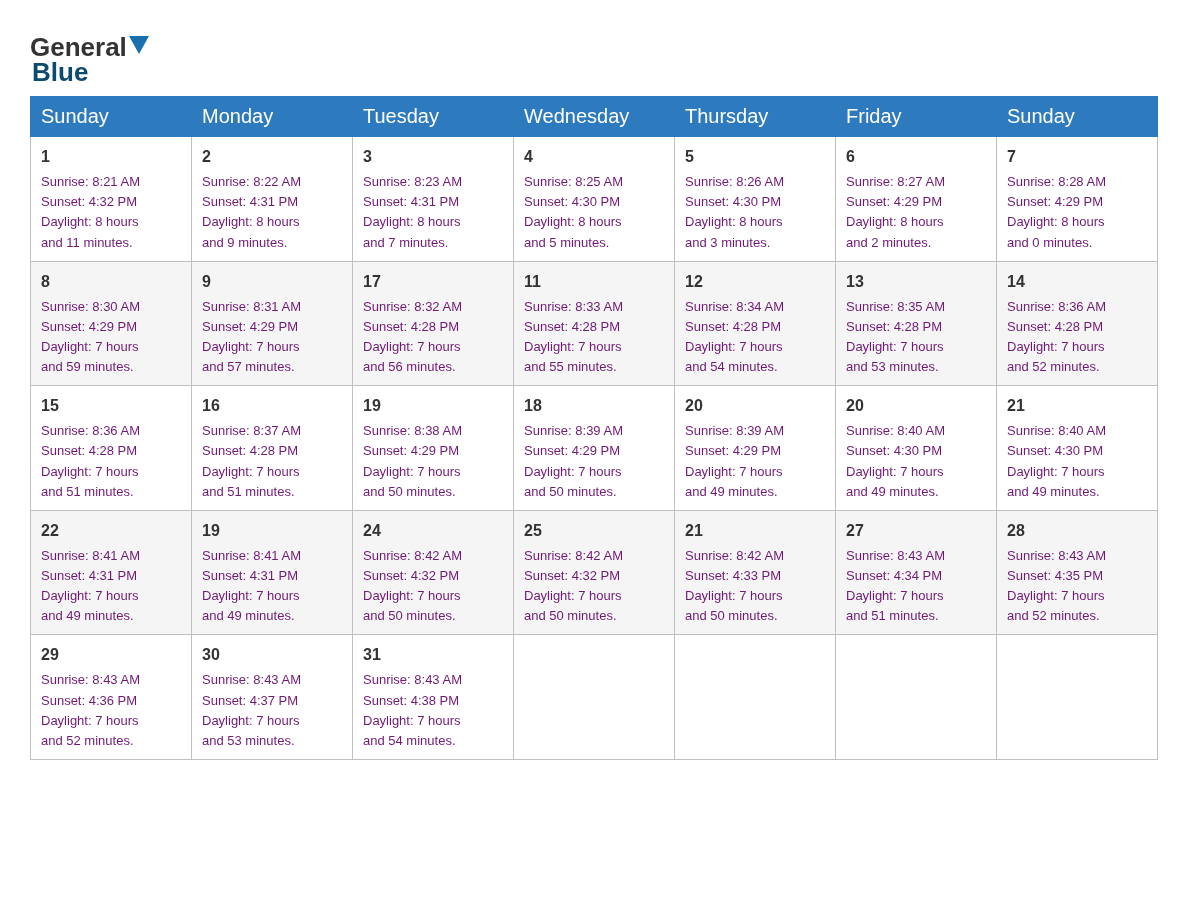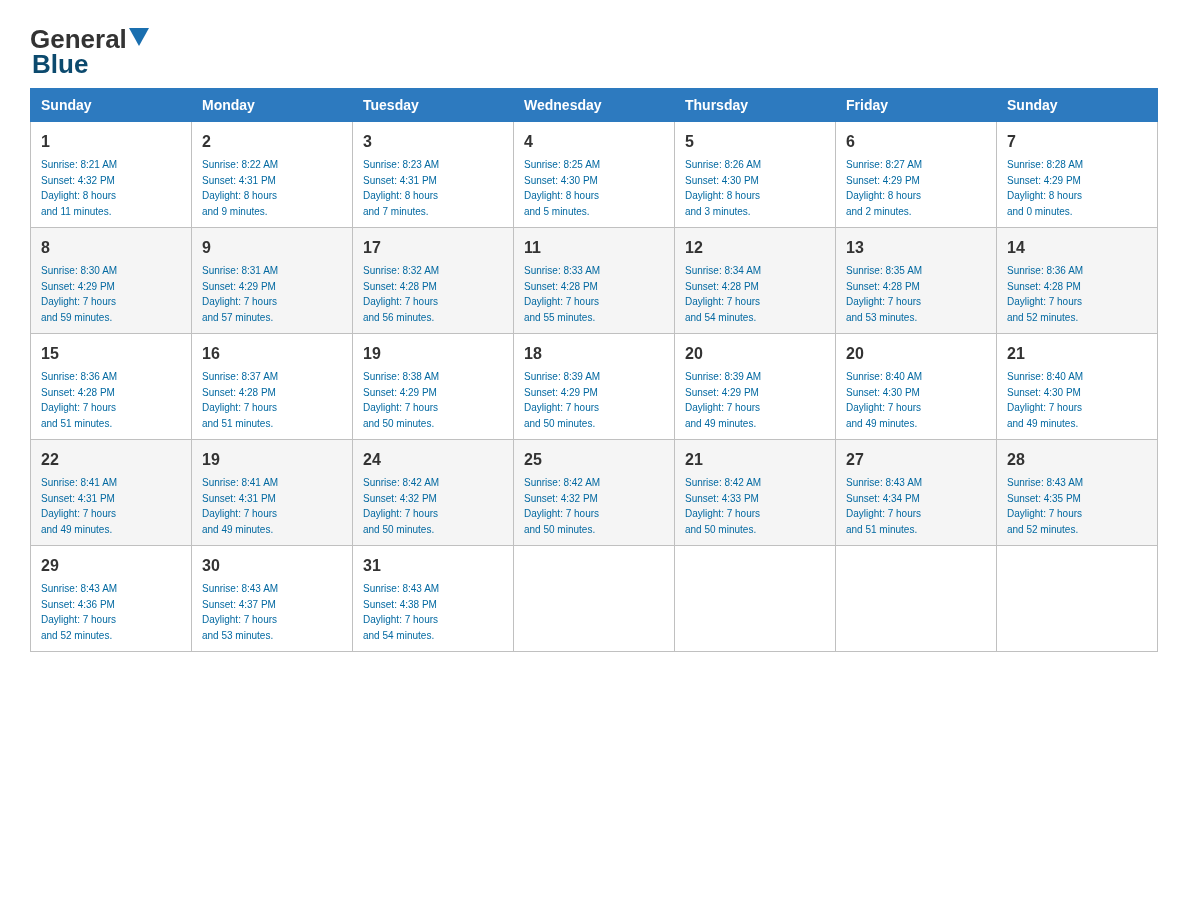--- a/index.html
+++ b/index.html
@@ -12,21 +12,21 @@
     }
     .header-area {
       display: flex;
       justify-content: space-between;
       align-items: flex-start;
       margin-bottom: 10px;
     }
     .logo {
       display: flex;
       align-items: center;
-      margin-top: 5px;
+      margin-top: 13px;
     }
     .title-area {
       text-align: right;
     }
     .month-title {
       font-size: 52px;
       font-weight: bold;
       color: #222;
       line-height: 1.1;
     }
@@ -36,22 +36,22 @@
       margin-top: 4px;
     }
     table {
       width: 100%;
       border-collapse: collapse;
       margin-top: 10px;
     }
     thead tr th {
       background-color: #2d7abf;
       color: #fff;
-      font-size: 14px;
-      font-weight: bold;
+      font-size: 20px;
+      font-weight: normal;
       padding: 8px 10px;
       text-align: left;
       border: 1px solid #2d7abf;
     }
     tbody tr td {
       vertical-align: top;
       padding: 8px 10px;
       font-size: 13.5px;
       color: #333;
       border: 1px solid #c0c0c0;
@@ -59,22 +59,22 @@
       min-height: 90px;
       line-height: 1.5;
     }
     tbody tr td .day-num {
       font-size: 16px;
       font-weight: bold;
       display: block;
       margin-bottom: 3px;
     }
     tbody tr td .day-info {
-      font-size: 10px;
-      color: #0369a1;
+      font-size: 13px;
+      color: #701a75;
       line-height: 1.55;
     }
     tbody tr:nth-child(odd) td {
       background-color: #fff;
     }
     tbody tr:nth-child(even) td {
       background-color: #f5f5f5;
     }
     .empty-cell {
       background-color: #fff !important;

